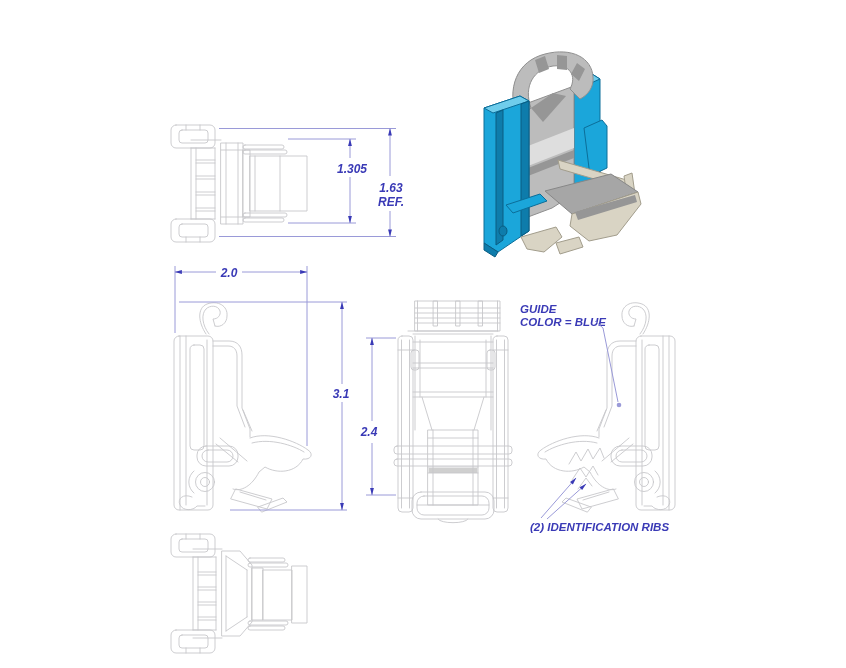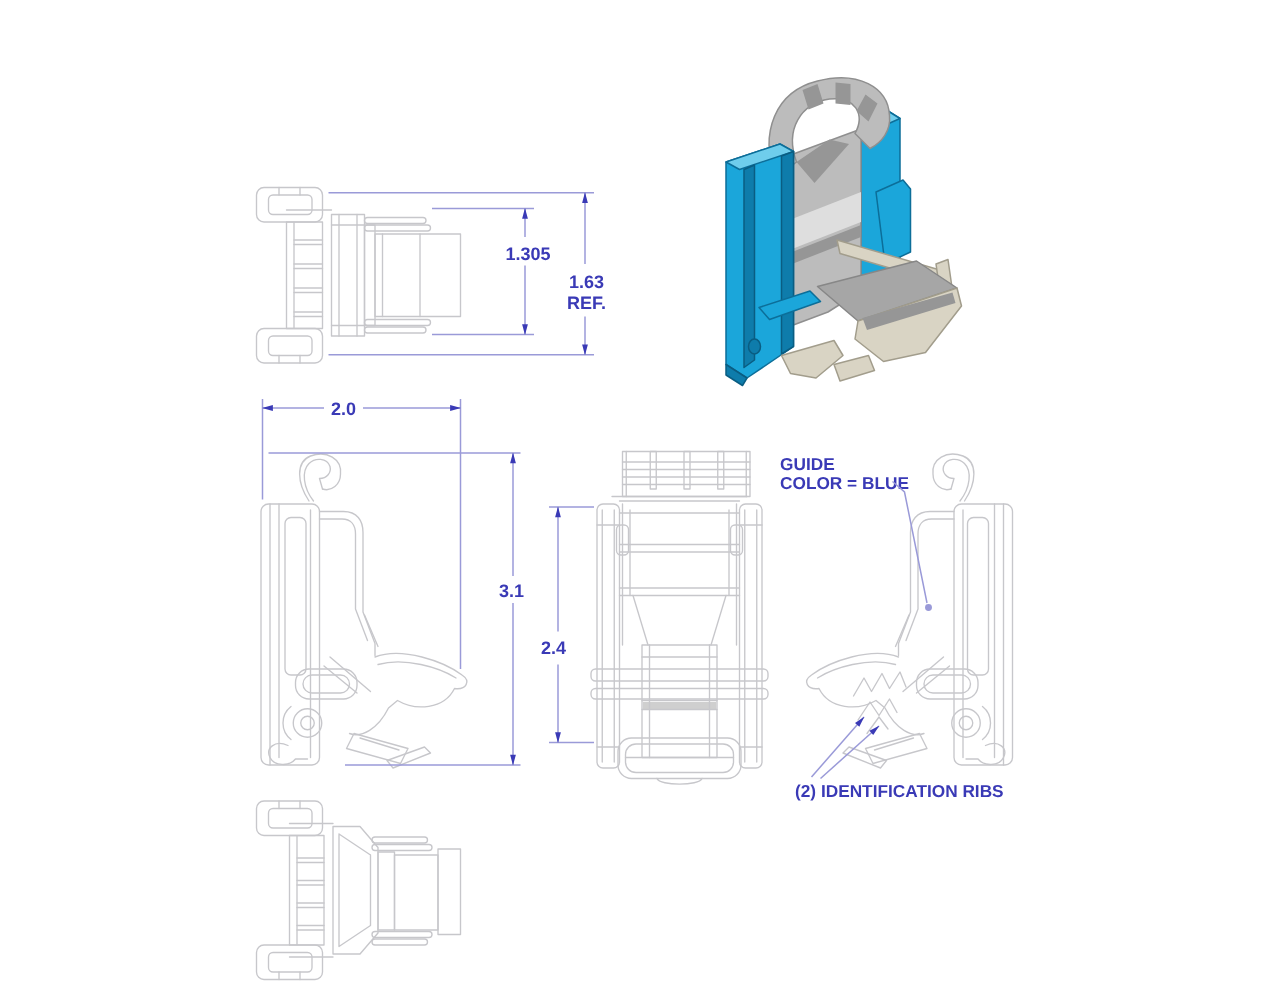--- a/index.html
+++ b/index.html
@@ -13,21 +13,21 @@
     --guide-blue-light:#6fcdec;
     --metal-gray:#bcbcbc;
     --metal-gray-light:#dedede;
     --metal-gray-mid:#a6a6a6;
     --metal-gray-dark:#969696;
     --tray-beige:#d9d4c4;
     --tray-beige-dark:#a29d8c;
   }
   html,body{margin:0;padding:0;background:var(--background);}
   .canvas{position:relative;width:818px;height:668px;background:var(--background);overflow:hidden;
-          font-family:"Liberation Sans", sans-serif;}
+          font-family:"Liberation Sans", sans-serif;font-style:italic;}
   svg{display:block;}
   
   .la path,.la rect,.la circle,.la line,.la ellipse,.la polyline{
     fill:none;stroke:var(--line-color);stroke-width:0.9;stroke-linejoin:round;stroke-linecap:round;}
   .la .fillband{fill:#cfcfcf;stroke:none;}
   
   .dim line,.dim path{stroke:var(--dim-line-color);stroke-width:1;fill:none;}
   .dim text,.ann text{fill:var(--dim-text-color);font-size:12px;font-weight:bold;
     font-family:"Liberation Sans",sans-serif;}
   .ann text{font-size:11.5px;}

